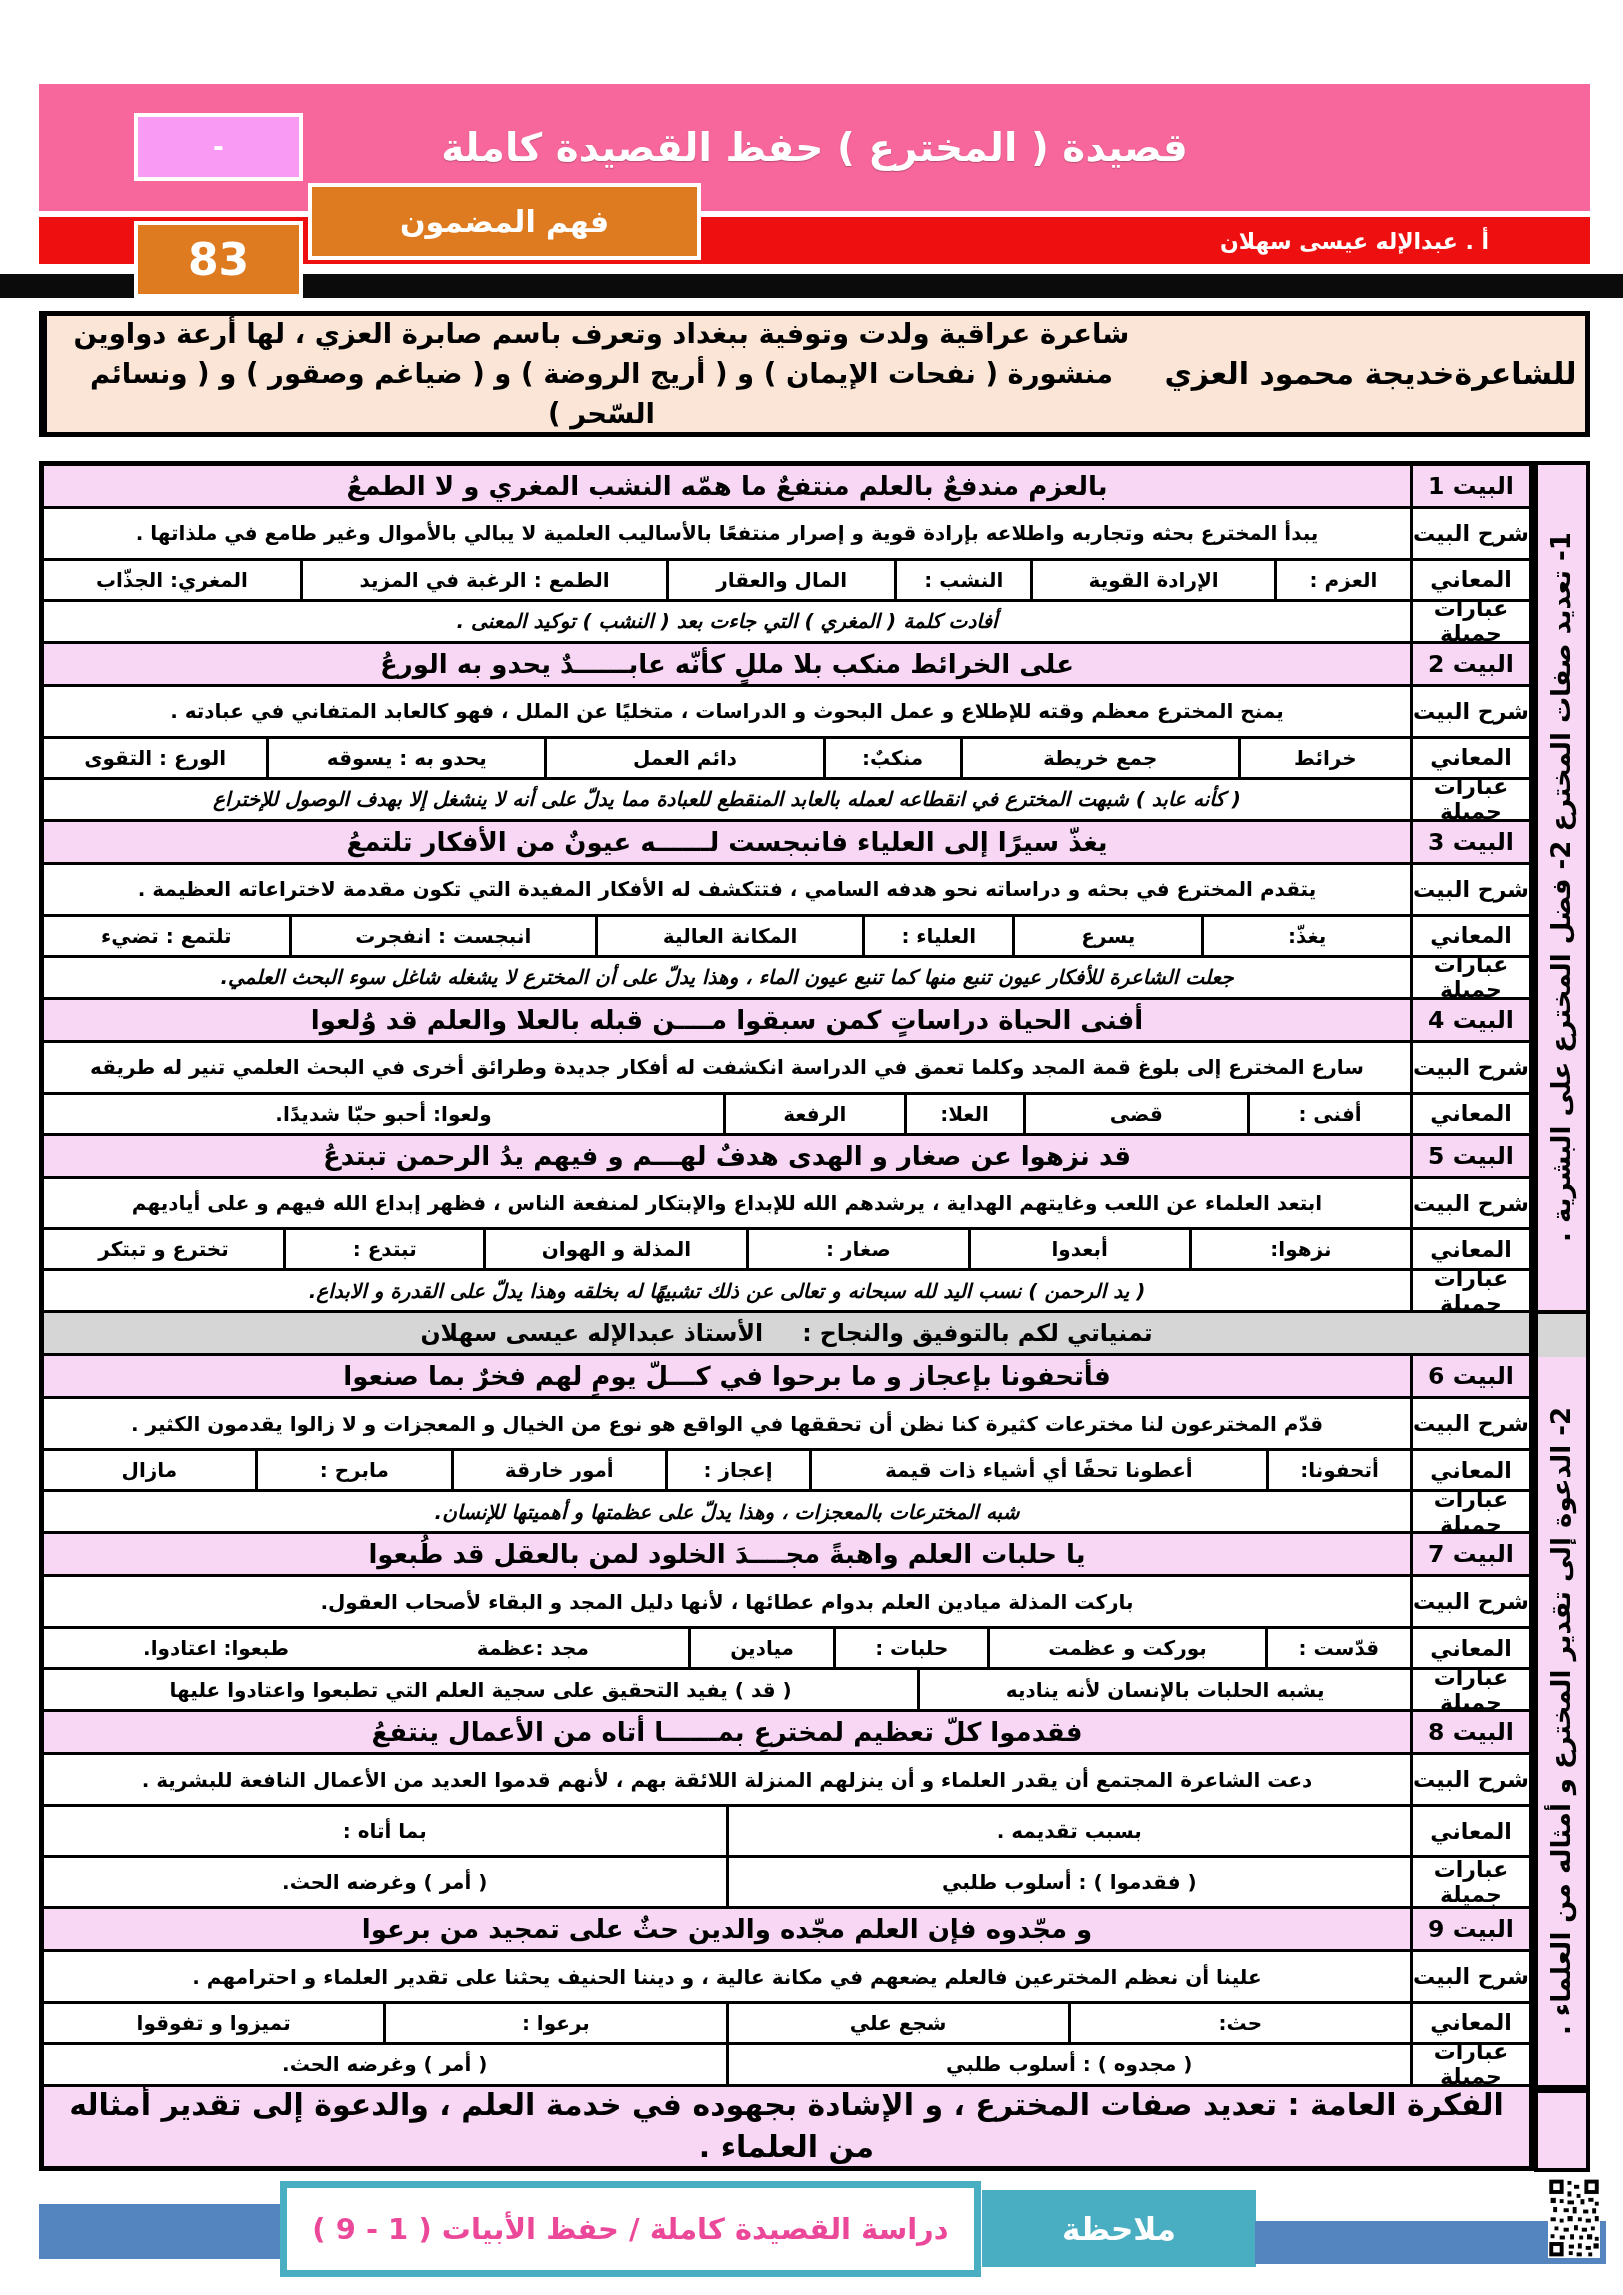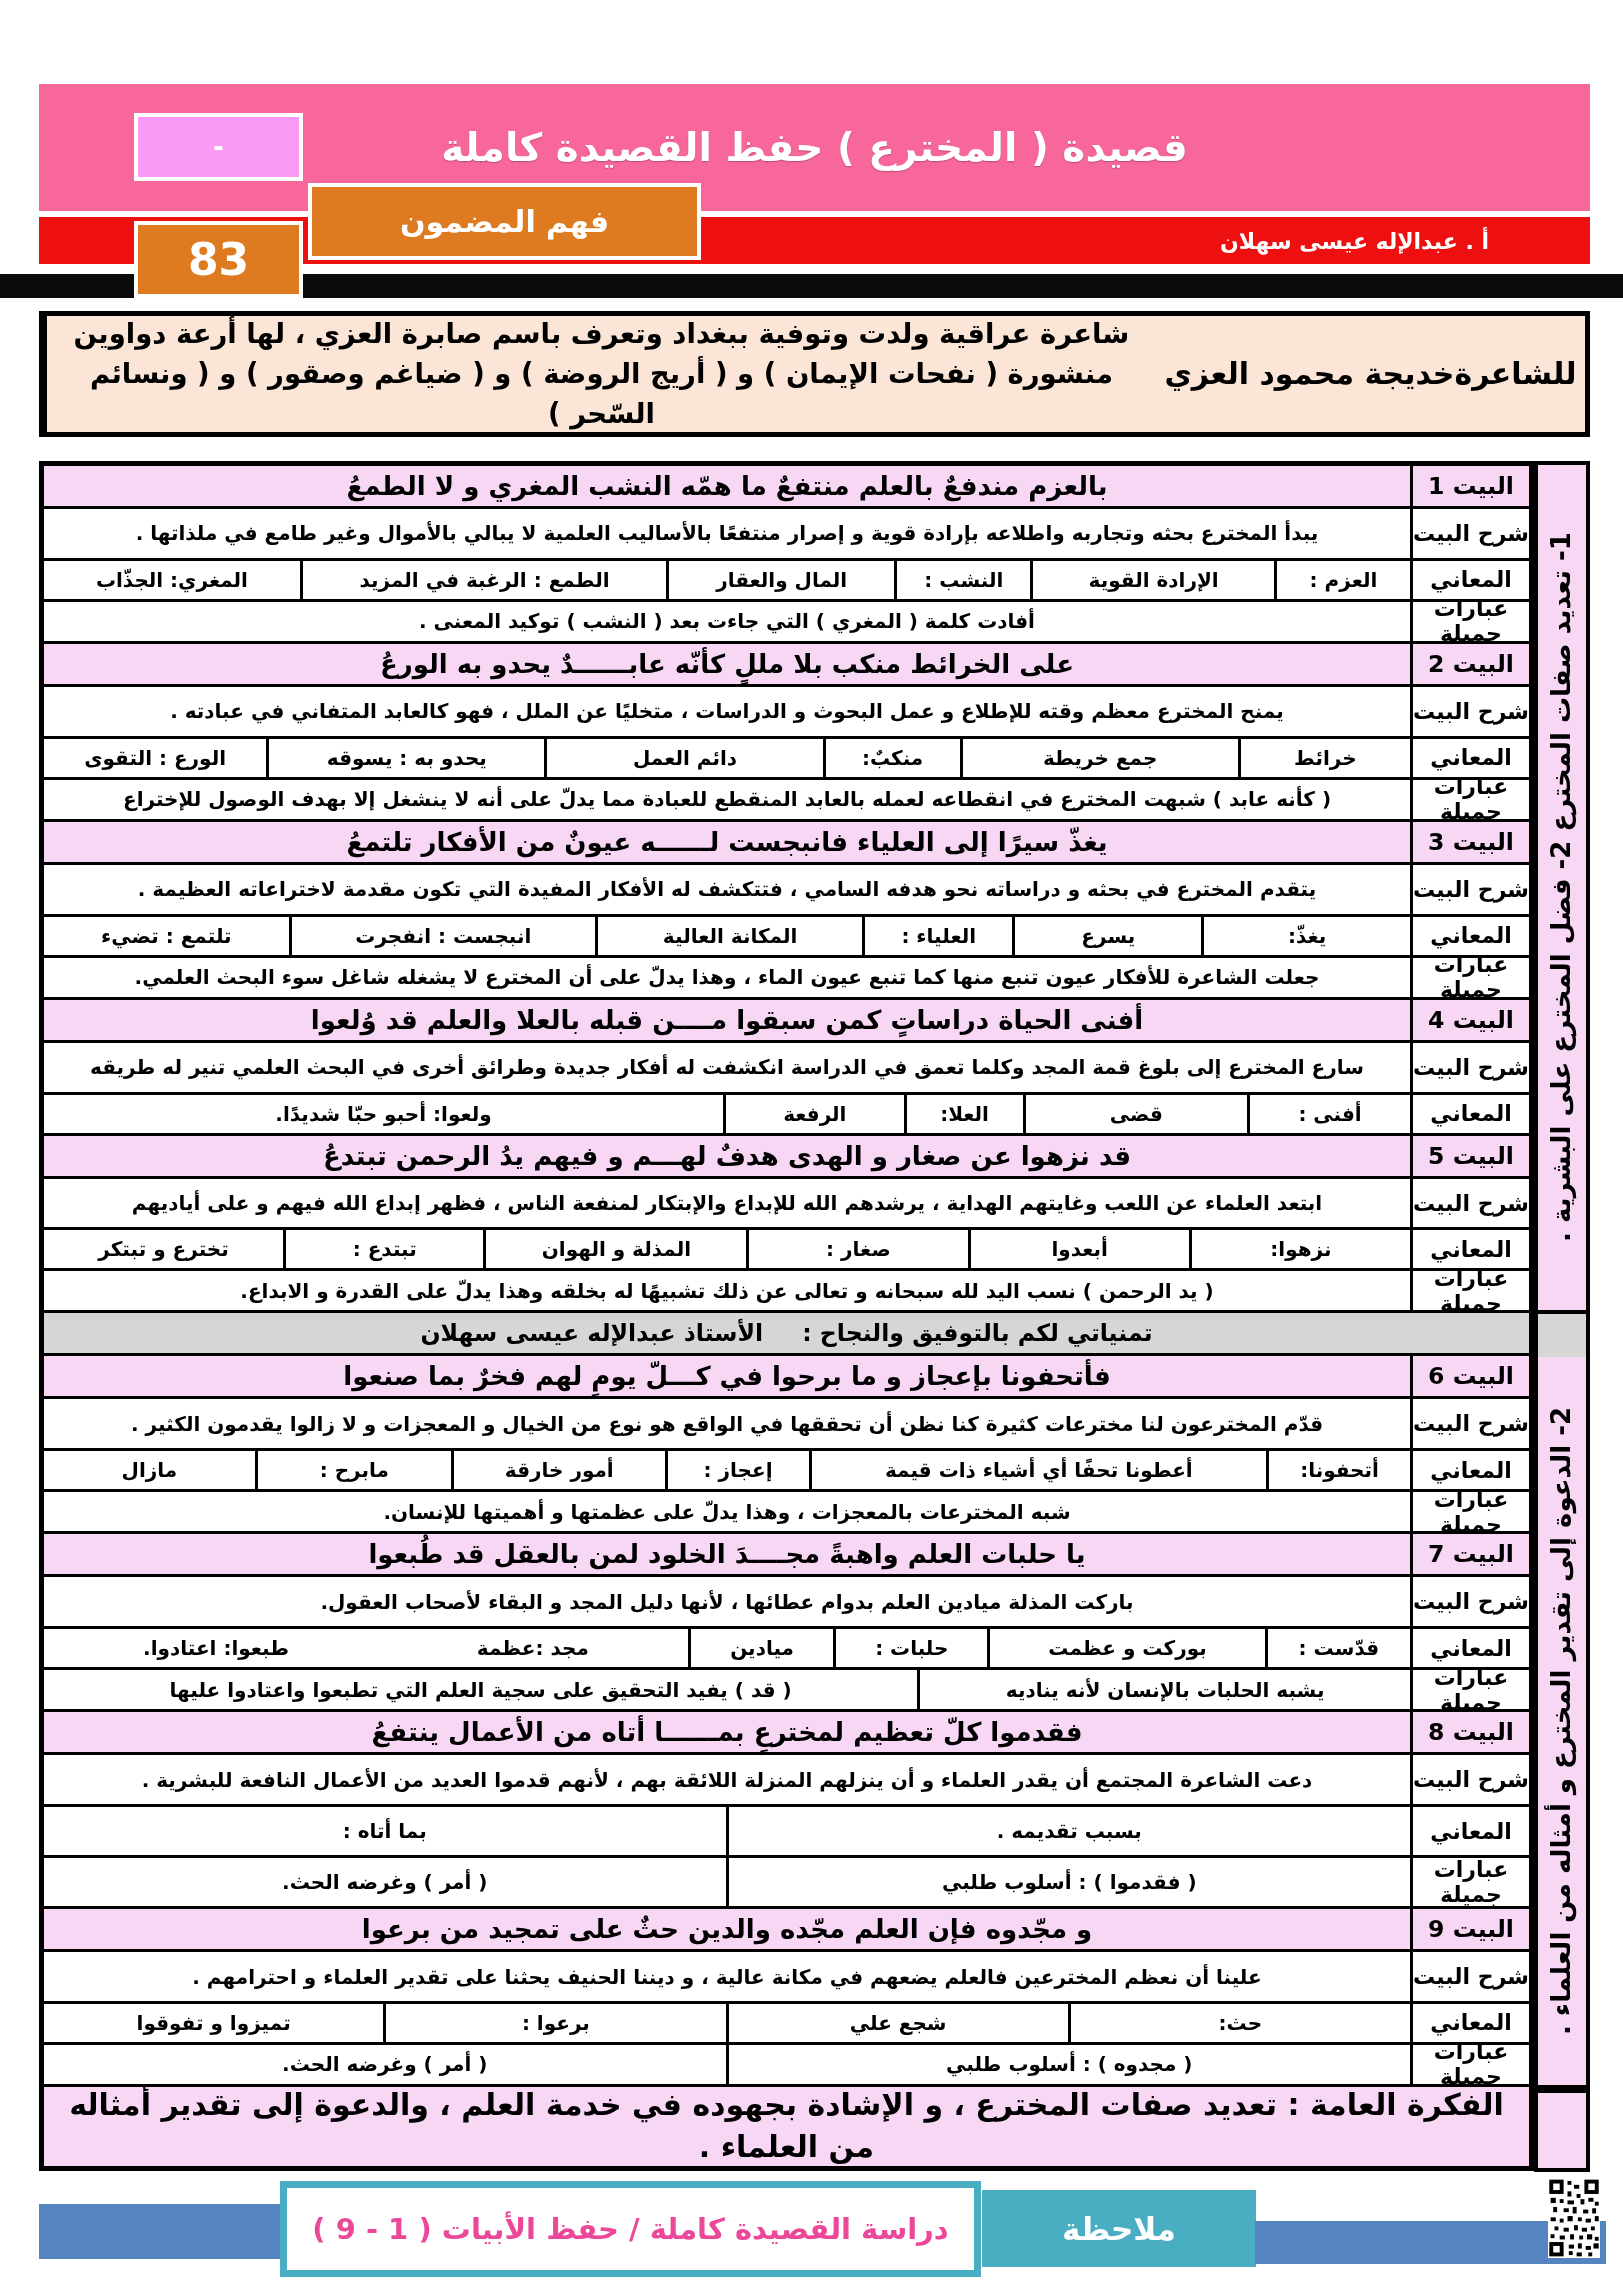--- a/index.html
+++ b/index.html
@@ -26,21 +26,21 @@
   .lab{width:116px;min-width:116px;border-left:3.9px solid #000;display:flex;align-items:center;justify-content:center;font-size:22px;background:#fff;text-align:center;}
   .cnt{flex:1;display:flex;align-items:center;justify-content:center;text-align:center;padding:2.6px 9.2px;}
   .r-verse{height:43px;background:#F8D7F5;}
   .r-verse .lab{background:#F8D7F5;font-size:23.6px;}
   .r-verse .cnt{font-size:26px;}
   .r-sharh{height:52px;}
   .r-sharh .cnt{font-size:20px;line-height:1.3;border-radius:17px;}
   .r-maani{height:41px;padding:0;}
   .r-maani2{height:51px;}
   .r-ibarat{height:42px;}
-  .r-ibarat .cnt{font-size:20px;}
+  .r-ibarat .cnt{font-size:20px;font-style:italic;}
   .r-ibarat2{height:51px;}
   .mrow{flex:1;display:flex;align-items:stretch;}
   .mcell{border-left:3.9px solid #000;display:flex;align-items:center;justify-content:center;text-align:center;font-size:20px;padding:1.3px 5.2px;}
   .mcell:last-child{border-left:none;}
   .mcell-split{justify-content:space-around;}
   .r-gray{height:43px;background:#D6D6D6;}
   .r-gray .cnt{font-size:23.6px;gap:39px;}
   .r-idea{height:79px;background:#F8D7F5;}
   .r-idea .cnt{font-size:30px;line-height:1.4;}
   

